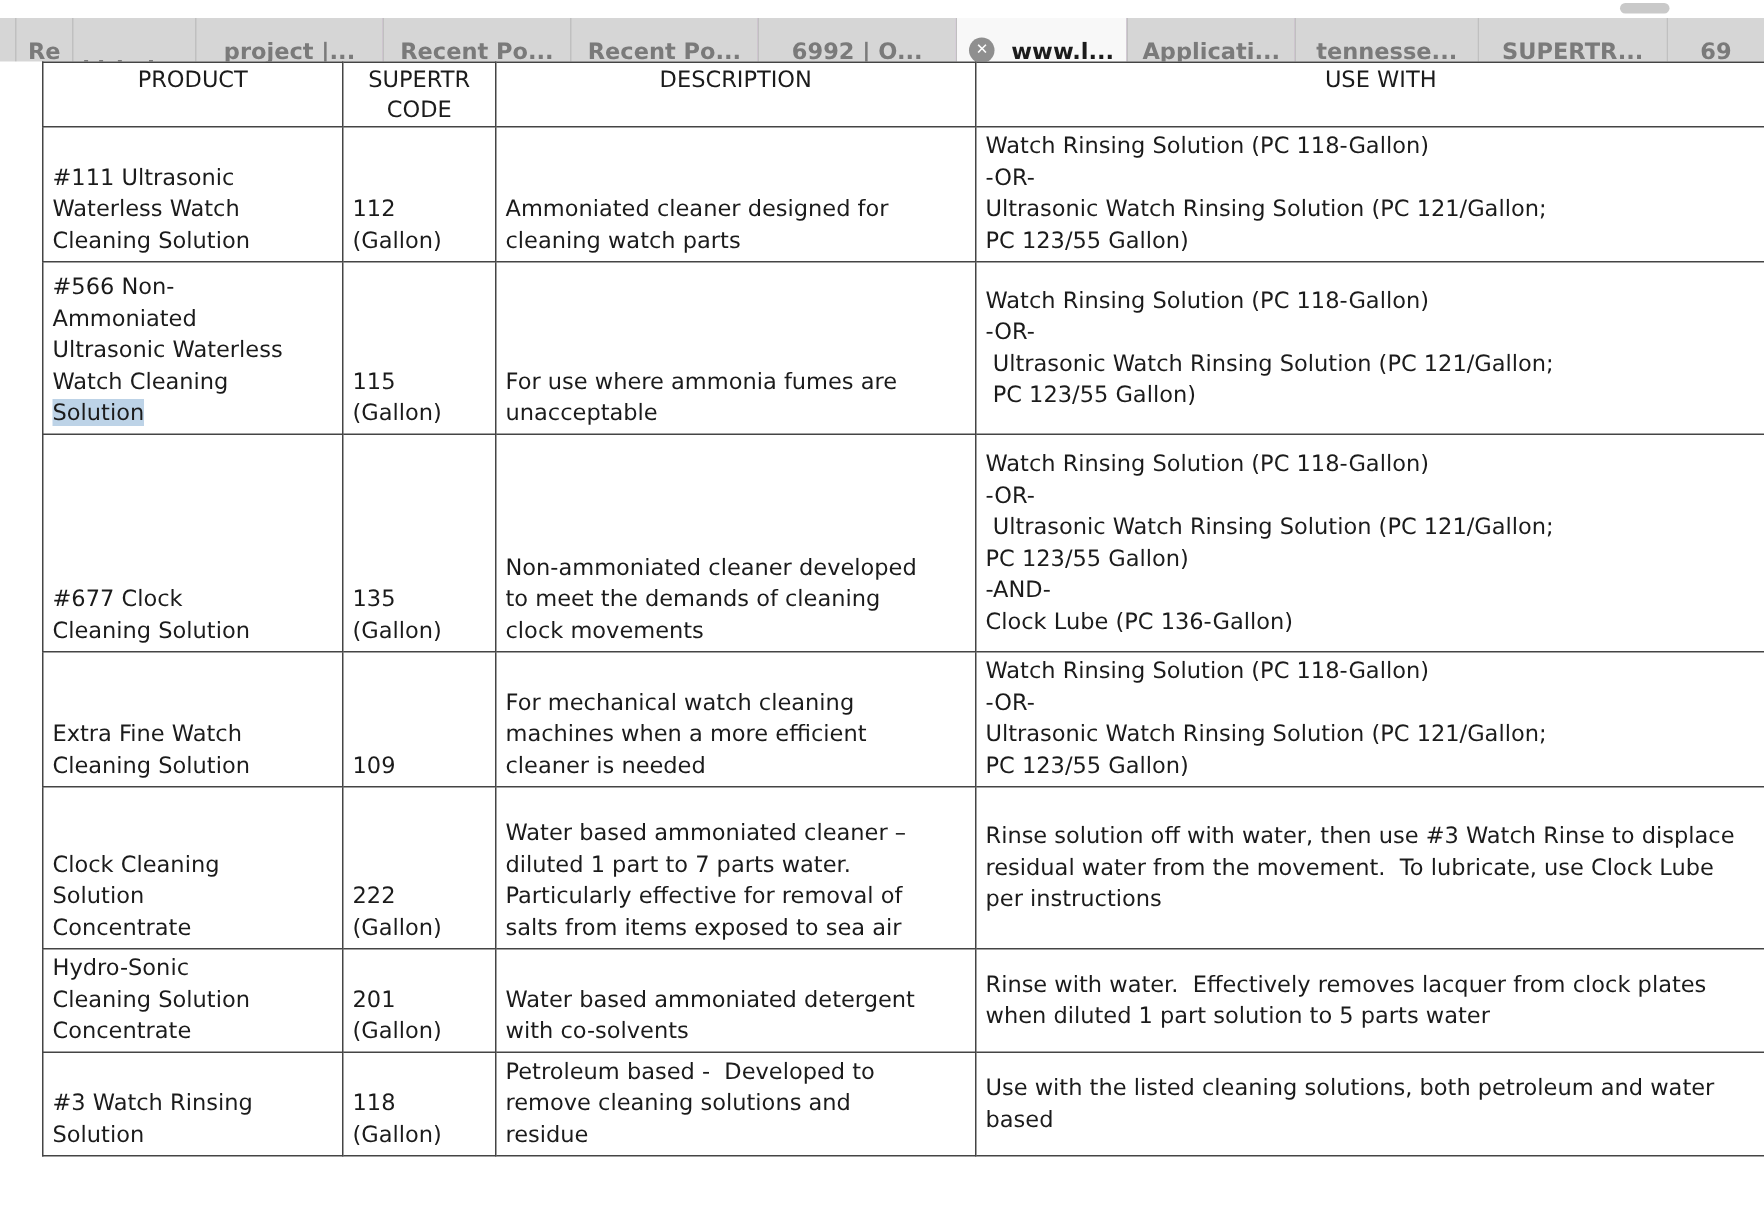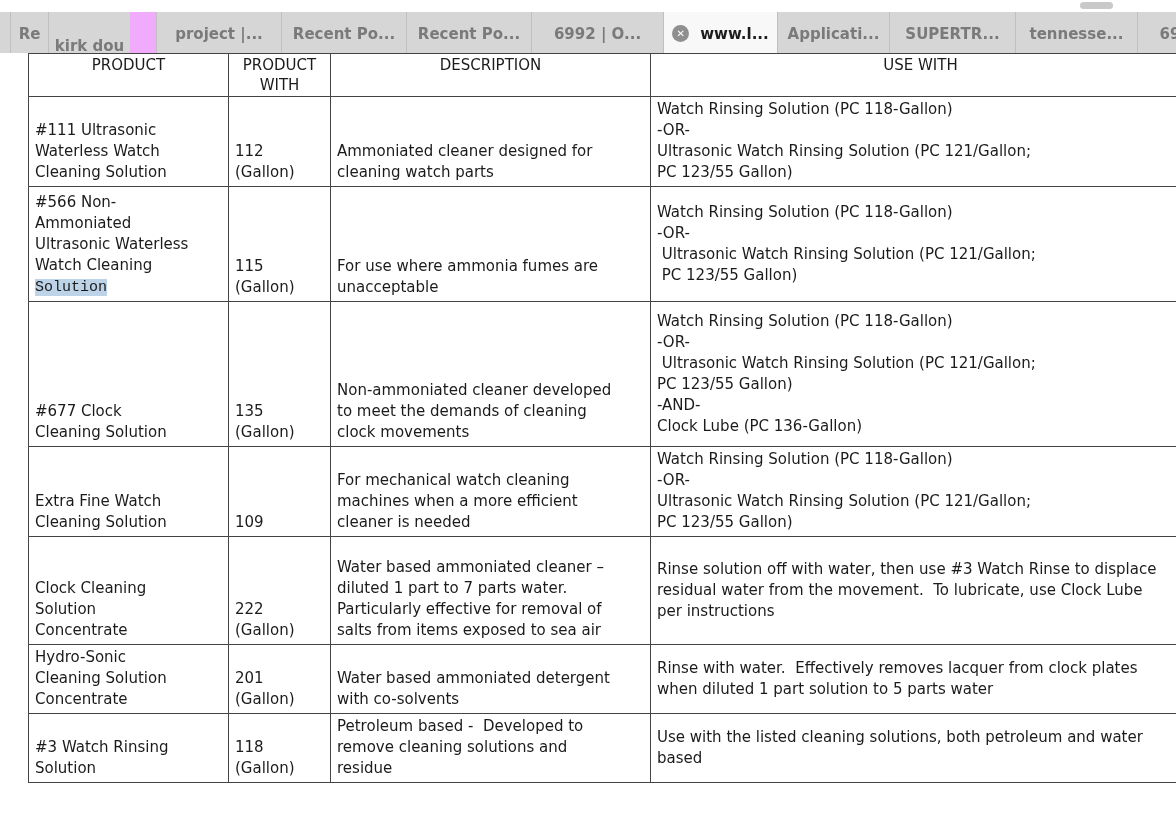--- a/index.html
+++ b/index.html
@@ -31,21 +31,21 @@
   }
   .tab:first-child { border-left: none; }
   .tab.active { background: #f8f8f8; color: #1c1c1c; }
   .close-btn {
     width: 17px; height: 17px; border-radius: 50%;
     background: #8f8f8f; color: #ffffff;
     font-size: 10px; font-weight: 400; line-height: 17px; text-align: center;
     flex: none;
   }
   .page {
-    position: absolute; left: 0; top: 53px; width: 1176px; height: 568px;
+    position: absolute; left: 0; top: 41px; width: 1176px; height: 568px;
     background: #ffffff;
   }
   table.product-table {
     position: absolute; left: 28px; top: 0;
     width: 1162px;
     border-collapse: collapse; table-layout: fixed;
     color: #1b1b1b;
   }
   th, td {
     border: 1px solid #444444;
@@ -73,80 +73,80 @@
 <div class="tab-bar">
     <div class="tab" style="width: 10px;">
       <span></span>
     </div>
     <div class="tab" style="width: 38px;">
       <span>Re</span>
     </div>
     <div class="tab" style="width: 82px; align-items: flex-end;">
       <span>kirk dou</span>
     </div>
-    <div class="tab" style="width: 125px; margin-left: 26px;">
+    <div class="tab" style="width: 125px;">
       <span>project |...</span>
     </div>
     <div class="tab" style="width: 125px;">
       <span>Recent Po...</span>
     </div>
     <div class="tab" style="width: 125px;">
       <span>Recent Po...</span>
     </div>
     <div class="tab" style="width: 132px;">
       <span>6992 | O...</span>
     </div>
     <div class="tab active" style="width: 114px;">
       <span class="close-btn">✕</span>
       <span>www.l...</span>
     </div>
     <div class="tab" style="width: 112px; align-items: center;">
       <span>Applicati...</span>
     </div>
+    <div class="tab" style="width: 122px;">
+      <span>tennesse...</span>
+    </div>
     <div class="tab" style="width: 126px;">
       <span>SUPERTR...</span>
-    </div>
-    <div class="tab" style="width: 122px;">
-      <span>tennesse...</span>
     </div>
     <div class="tab" style="width: 65px;">
       <span>69</span>
     </div>
   </div>
 <div class="scroll-thumb"></div>
 
 <div class="page">
   <table class="product-table">
     <colgroup>
       <col style="width:200px">
         <col style="width:102px">
         <col style="width:320px">
         <col style="width:540px">
     </colgroup>
     <thead>
       <tr style="height:36px">
           <th>PRODUCT</th>
-          <th>PRODUCT WITH</th>
+          <th>SUPERTR CODE</th>
           <th>DESCRIPTION</th>
           <th>USE WITH</th>
         </tr>
     </thead>
     <tbody>
         <tr style="height: 85px;">
           <td class="col-product">#111 Ultrasonic Waterless Watch Cleaning Solution</td>
           <td class="col-code">112
 (Gallon)</td>
           <td class="col-desc">Ammoniated cleaner designed for cleaning watch parts</td>
           <td class="col-use">Watch Rinsing Solution (PC 118-Gallon)
 -OR-
 Ultrasonic Watch Rinsing Solution (PC 121/Gallon;
 PC 123/55 Gallon)</td>
         </tr>
         <tr style="height: 115px;">
-          <td class="col-product">#566 Non-Ammoniated Ultrasonic Waterless Watch Cleaning <mark class="sel" style="background: rgb(189, 211, 231); font-family: Liberation Mono, monospace;">Solution</mark></td>
+          <td class="col-product">#566 Non-Ammoniated Ultrasonic Waterless Watch Cleaning <mark class="sel" style="background: rgb(189, 211, 231);">Solution</mark></td>
           <td class="col-code">115
 (Gallon)</td>
           <td class="col-desc">For use where ammonia fumes are unacceptable</td>
           <td class="col-use">Watch Rinsing Solution (PC 118-Gallon)
 -OR-
  Ultrasonic Watch Rinsing Solution (PC 121/Gallon;
  PC 123/55 Gallon)</td>
         </tr>
         <tr style="height: 145px;">
           <td class="col-product">#677 Clock Cleaning Solution</td>

